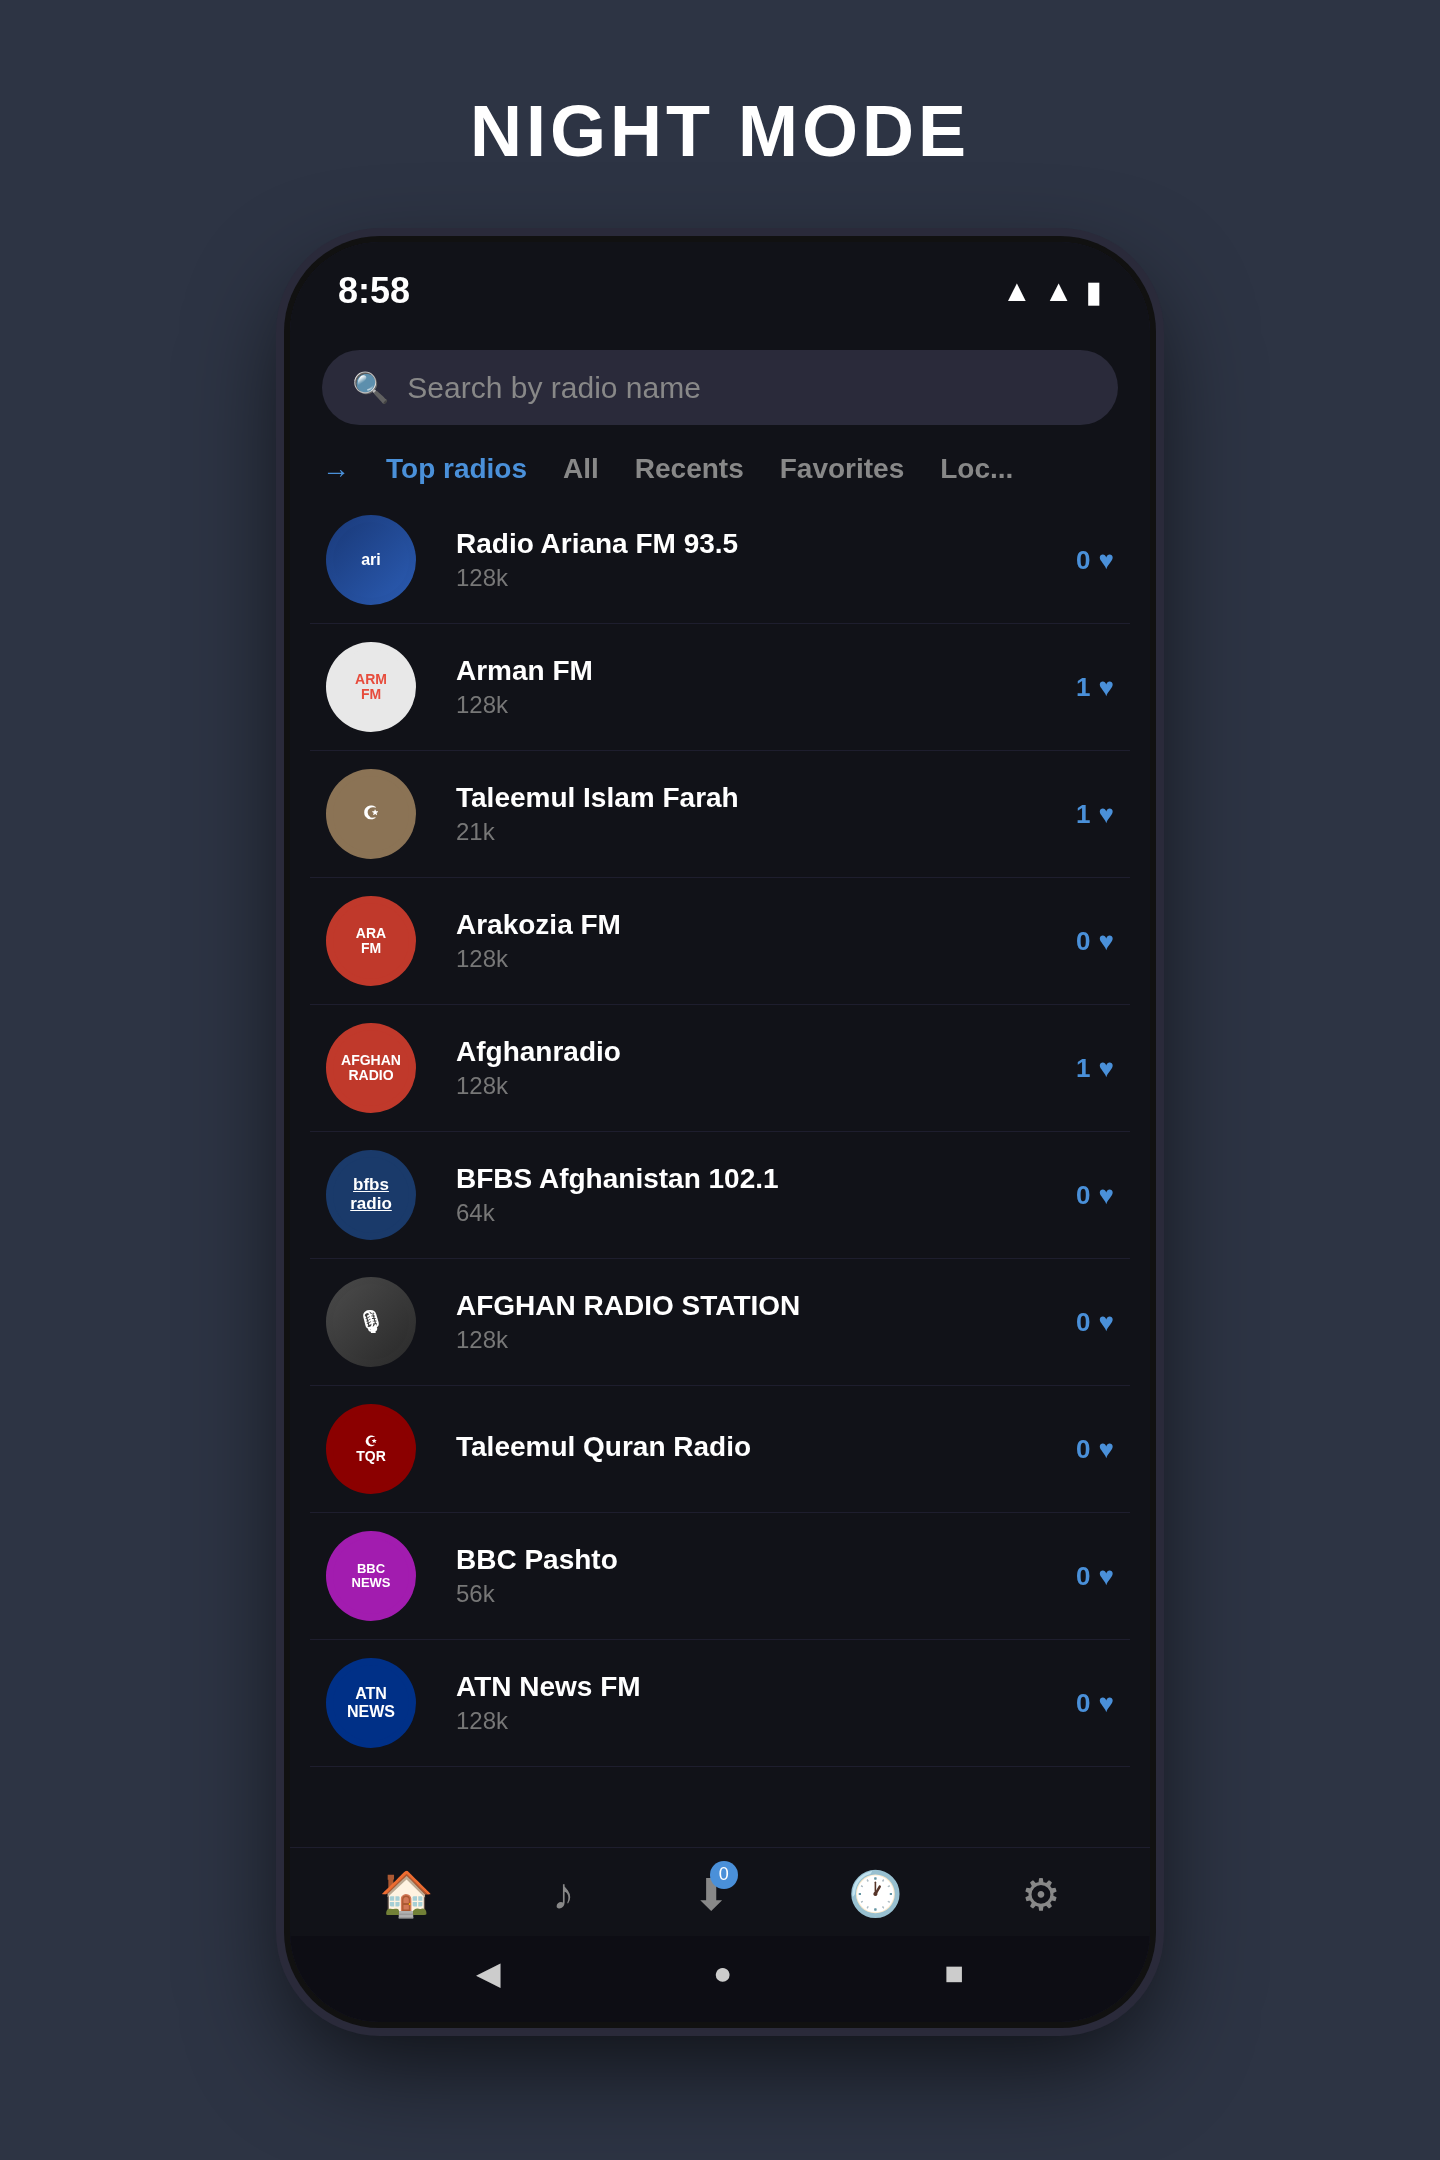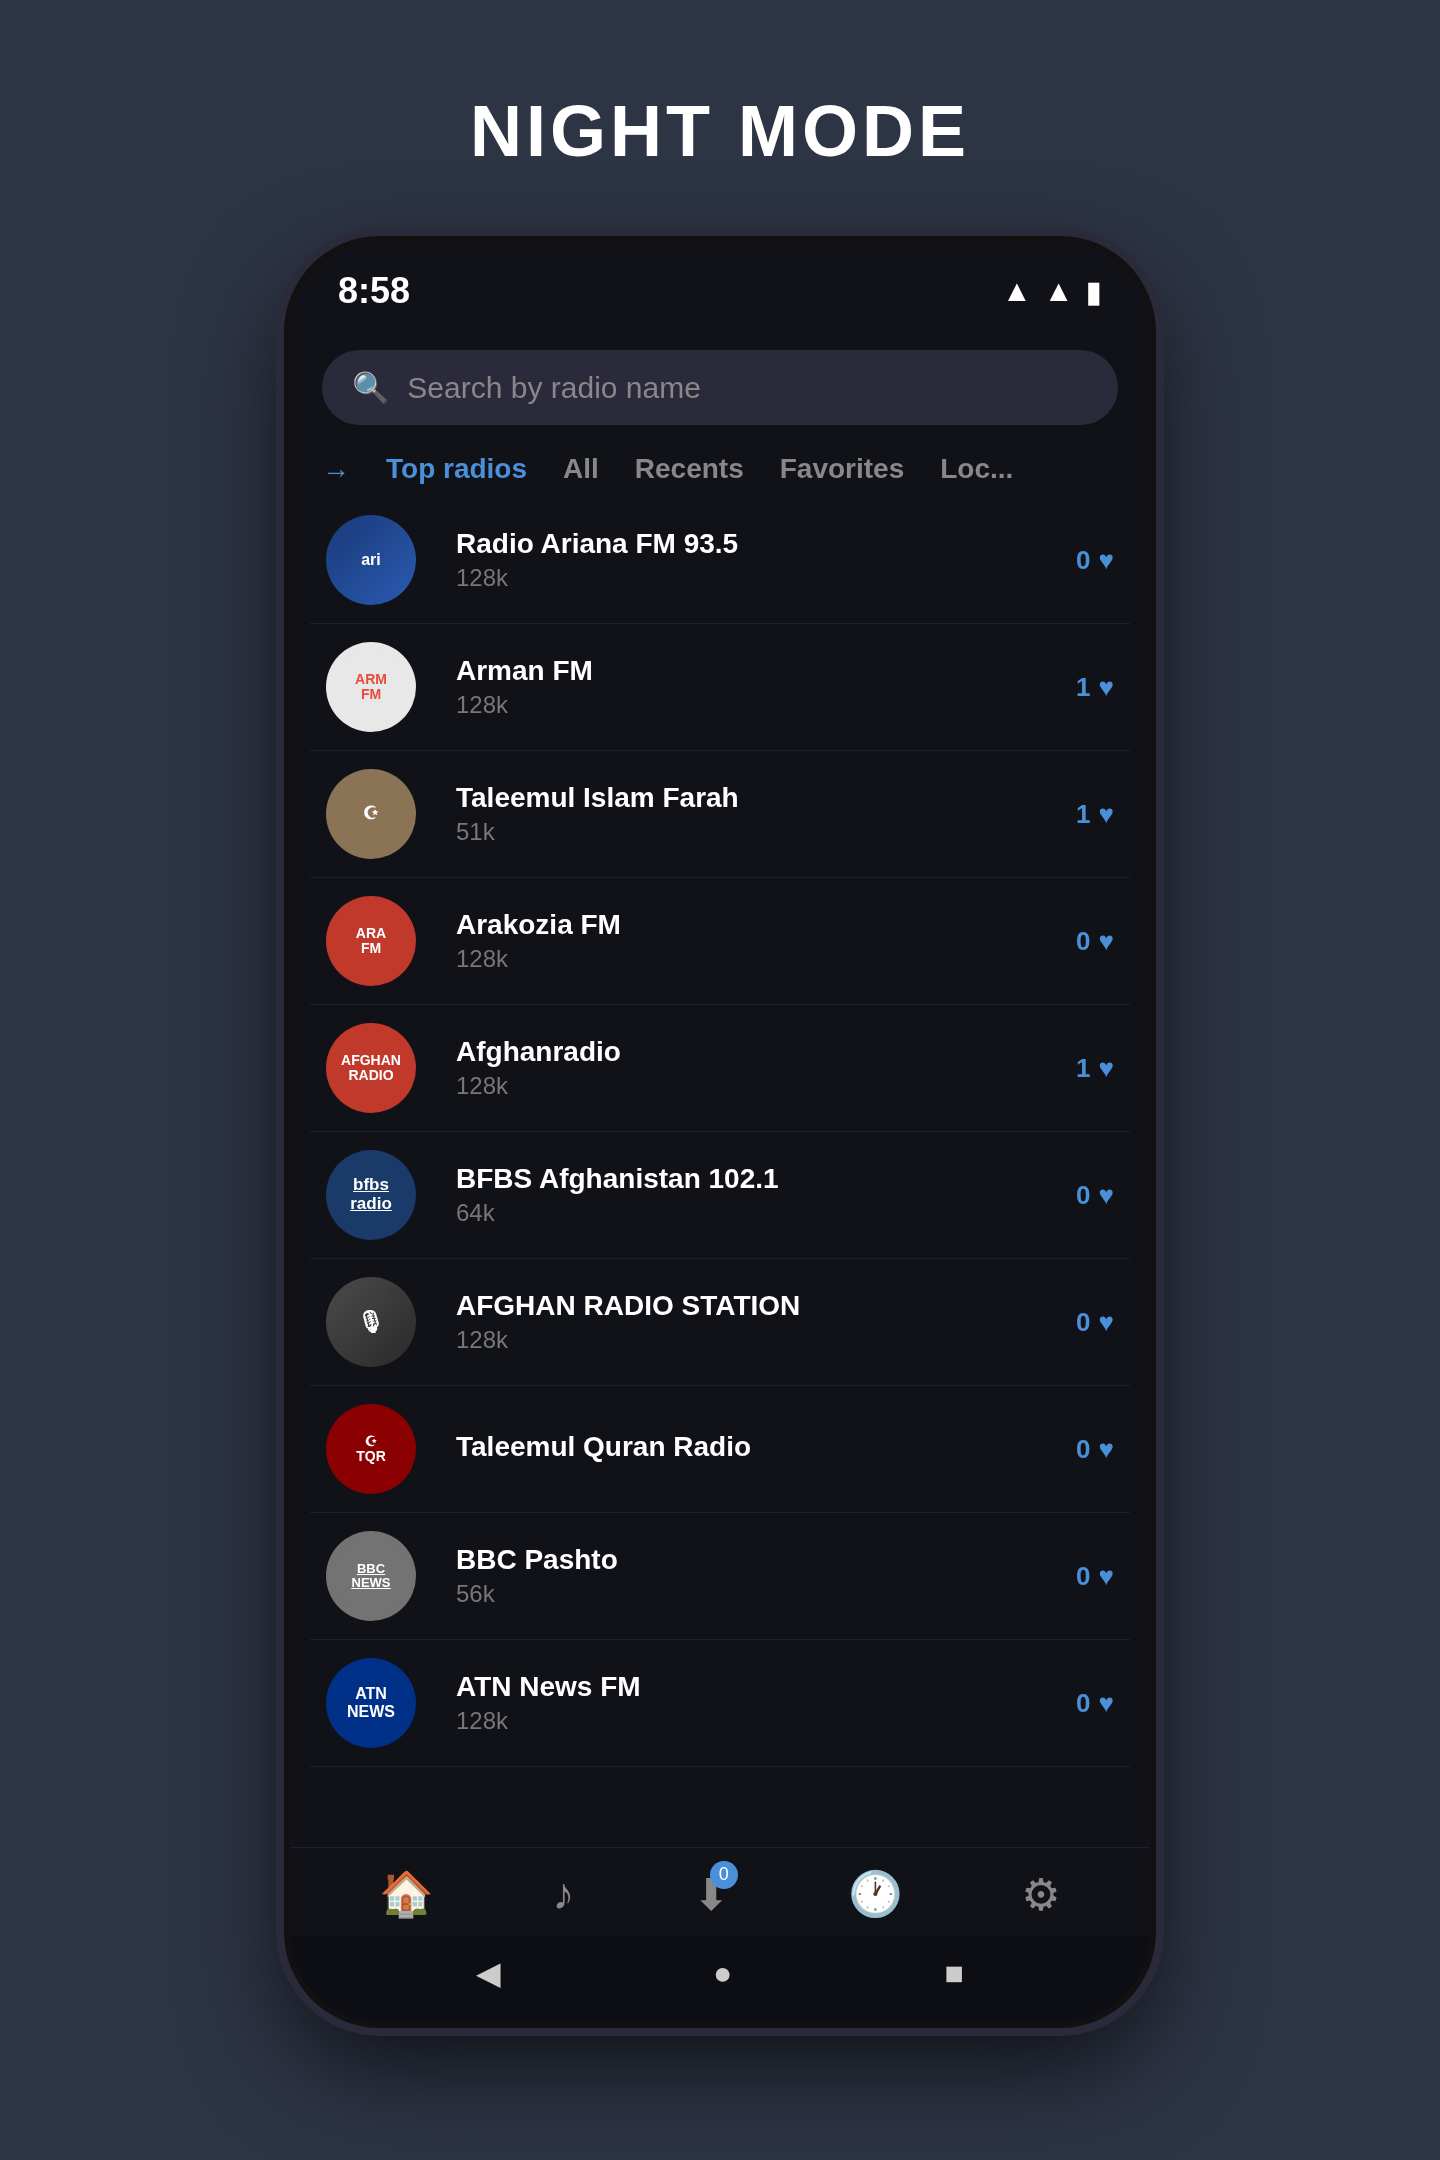--- a/index.html
+++ b/index.html
@@ -240,21 +240,21 @@
 
     
     .logo-ariana { background: linear-gradient(135deg, #1a3a7a, #2a5ab0); color: #fff; font-size: 22px; }
     .logo-arman { background: #e8e8e8; color: #333; }
     .logo-taleemul { background: #8B7355; color: #fff; }
     .logo-arakozia { background: #c0392b; color: #fff; font-size: 20px; }
     .logo-afghan { background: #c0392b; color: #fff; font-size: 18px; }
     .logo-bfbs { background: #1a3a6a; color: #fff; font-size: 16px; }
     .logo-afghan-station { background: linear-gradient(135deg, #4a4a4a, #2a2a2a); color: #fff; }
     .logo-quran { background: #8B0000; color: #fff; }
-    .logo-bbc { background: #737373; color: #fff; font-size: 22px; text-decoration: underline; }
+    .logo-bbc { background: #a21caf; color: #fff; font-size: 22px; }
     .logo-atn { background: #003087; color: #fff; font-size: 20px; }
 
     .logo-inner-circle {
       width: 76px;
       height: 76px;
       border-radius: 50%;
       display: flex;
       align-items: center;
       justify-content: center;
       font-weight: bold;
@@ -327,21 +327,21 @@
           <span class="heart-icon">♥</span>
         </div>
       </div>
 
       <div class="radio-item">
         <div class="radio-logo logo-taleemul">
           <div class="logo-inner-circle logo-taleemul" style="font-size:18px;">☪</div>
         </div>
         <div class="radio-info">
           <div class="radio-name">Taleemul Islam Farah</div>
-          <div class="radio-bitrate">51k</div>
+          <div class="radio-bitrate">21k</div>
         </div>
         <div class="radio-likes">
           <span>1</span>
           <span class="heart-icon">♥</span>
         </div>
       </div>
 
       <div class="radio-item">
         <div class="radio-logo logo-arakozia">
           <div class="logo-inner-circle logo-arakozia" style="font-size:14px;">ARA<br>FM</div>

